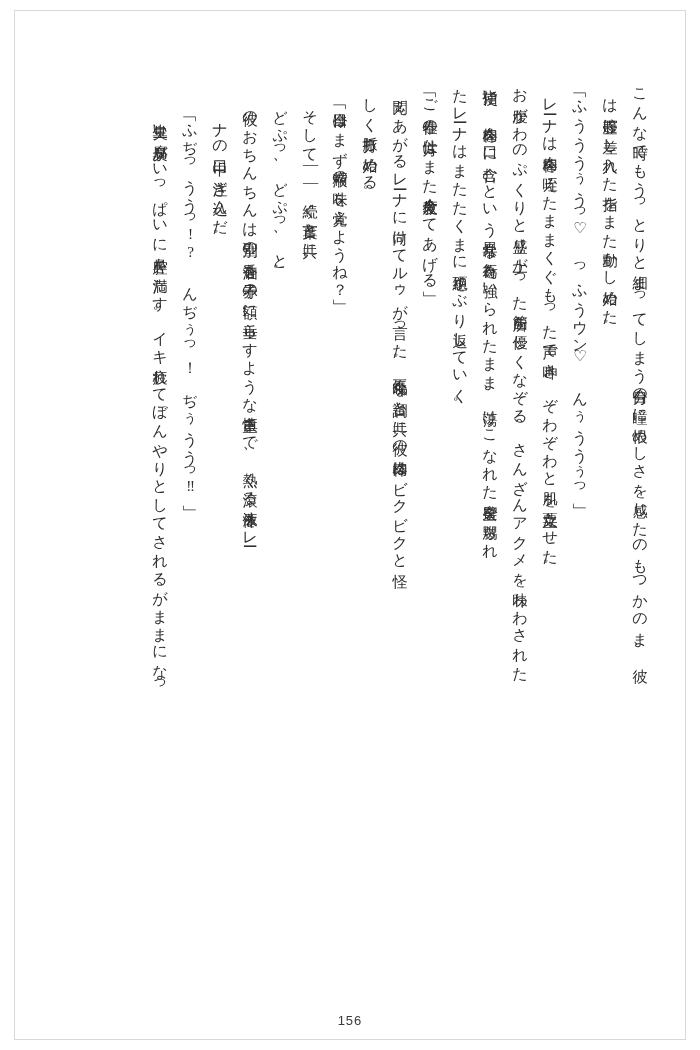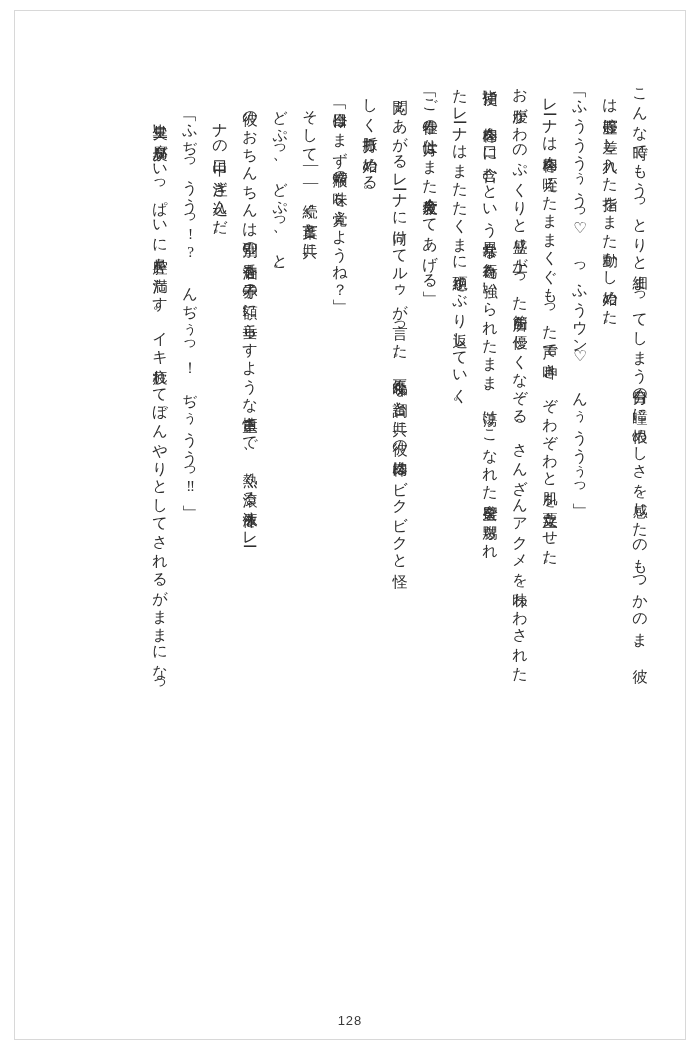--- a/index.html
+++ b/index.html
@@ -102,15 +102,15 @@
     <div class="tcol indent-1">しく脈打ち始める。</div>
     <div class="tcol indent-2">「今日はまず精液の味を覚えようね？」</div>
     <div class="tcol indent-2">そして――続く言葉と共に。</div>
     <div class="tcol indent-2">どぷっ、どぷっ、と。</div>
     <div class="tcol indent-2">彼のおちんちんは聖別の香油を赤子の額に垂らすような慎重さで、熱く滾る液体をレー</div>
     <div class="tcol indent-3">ナの口中に注ぎ込んだ。</div>
     <div class="tcol indent-3">「ふぢっううっ!?　んぢぅっ！　ぢぅううっ‼」</div>
     <div class="tcol indent-3">生臭い腐臭がいっぱいに鼻腔を満たす。イキ疲れてぼんやりとしてされるがままになっ</div>
   </div>
 
-  <div class="page-number">128</div>
+  <div class="page-number">156</div>
 
 </div>
 
 </body></html>

